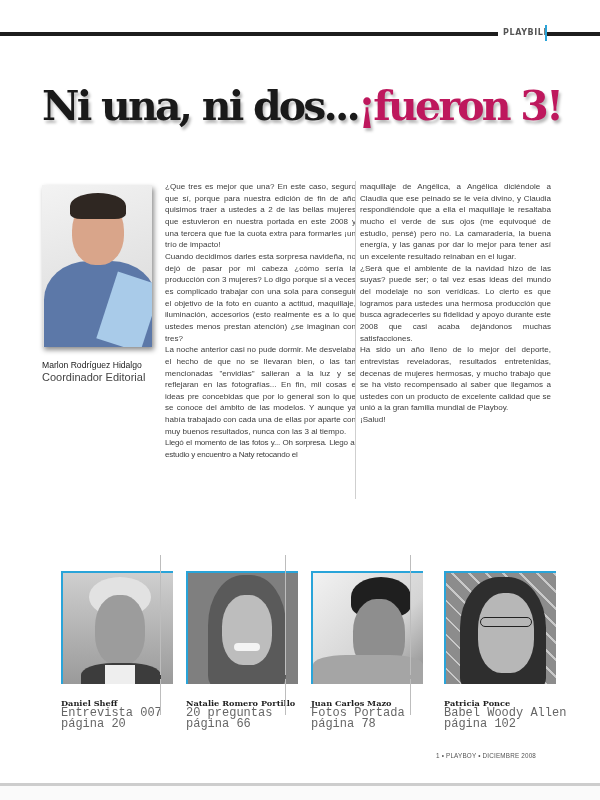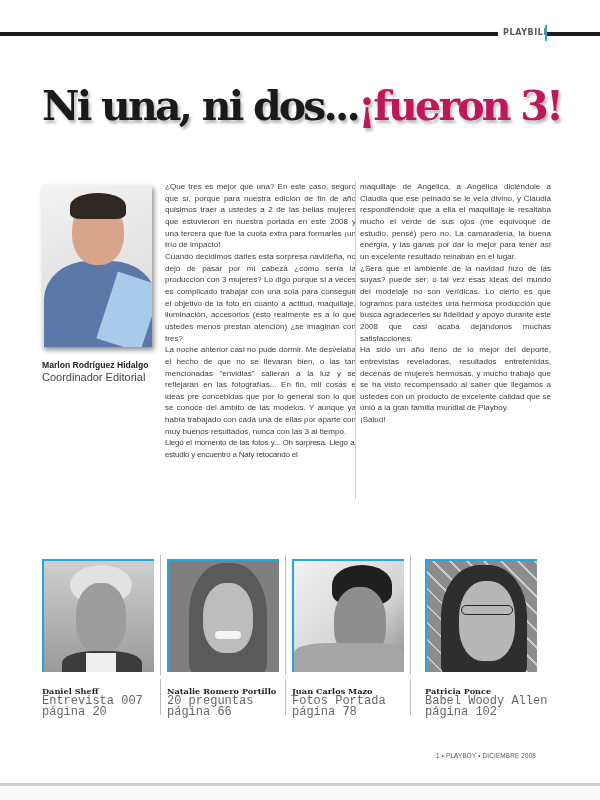--- a/index.html
+++ b/index.html
@@ -13,31 +13,31 @@
   .headline { position:absolute; left:42px; top:78px; font-family:"DejaVu Serif", serif; font-weight:bold; font-size:41px; letter-spacing:-2.8px; white-space:nowrap; text-shadow:2px 3px 3px rgba(0,0,0,0.28); line-height:56px; }
   .headline .dark { color:#1a1a1a; }
   .headline .blue { color:#be185d; }
 
   .editor-photo { position:absolute; left:42px; top:185px; width:110px; height:162px; background:linear-gradient(160deg,#f3f3f3 0%,#e6e6e6 45%,#d7d7d7 100%); box-shadow:2px 3px 5px rgba(0,0,0,0.45); overflow:hidden; }
   .editor-photo .head { position:absolute; left:30px; top:14px; width:52px; height:66px; border-radius:48% 48% 45% 45%; background:#d9a58a; }
   .editor-photo .hair { position:absolute; left:28px; top:8px; width:56px; height:26px; border-radius:50% 50% 20% 20%; background:#2f2722; }
   .editor-photo .body { position:absolute; left:2px; top:76px; width:112px; height:96px; border-radius:40% 40% 0 0; background:#5c78a8; }
   .editor-photo .diamond { position:absolute; left:64px; top:92px; width:46px; height:70px; background:#a9cbe9; transform:rotate(18deg); }
 
-  .editor-name { position:absolute; left:42px; top:360px; font-size:8.6px; font-weight:bold; color:#222; }
+  .editor-name { position:absolute; left:42px; top:360px; font-size:8.6px; font-weight:normal; color:#222; }
   .editor-role { position:absolute; left:42px; top:371px; font-size:11px; color:#444; }
 
   .col { position:absolute; top:181px; width:191px; font-size:8.05px; line-height:11.65px; color:#3d3d3d; text-align:justify; }
   .col p { margin:0; }
   .col1 { left:165px; }
   .col2 { left:360px; }
   .vdiv { position:absolute; left:355px; top:181px; width:1px; height:318px; background:#cfcfcf; }
 
   .contributors { position:absolute; left:0; top:555px; width:600px; }
-  .contrib { position:absolute; top:4px; width:108px; }
+  .contrib { position:absolute; top:16px; width:108px;margin-left:19px; }
   .contrib .photo { width:112px; height:113px; border-top:2px solid #29a4d9; border-left:2px solid #29a4d9; box-sizing:border-box; background:#9a9a9a; position:relative; overflow:hidden; }
   .contrib .photo .bg { position:absolute; inset:0; }
   .contrib .photo .face { position:absolute; border-radius:45% 45% 42% 42%; }
   .contrib .photo .hair { position:absolute; }
   .contrib .name { margin-top:14px; font-family:"DejaVu Serif", serif; font-weight:bold; font-size:8.2px; color:#1f1f1f; white-space:nowrap; }
   .contrib .sub { font-family:Liberation Mono, monospace; font-size:12px; color:#666; line-height:11px; white-space:nowrap; }
   .cdiv { position:absolute; top:0; width:1px; height:120px; background:#bdbdbd; }
   .cdiv2 { position:absolute; top:124px; width:1px; height:36px; background:#bdbdbd; }
 
   .footer { position:absolute; left:436px; top:752px; font-size:6.3px; color:#555; letter-spacing:0.2px; }

